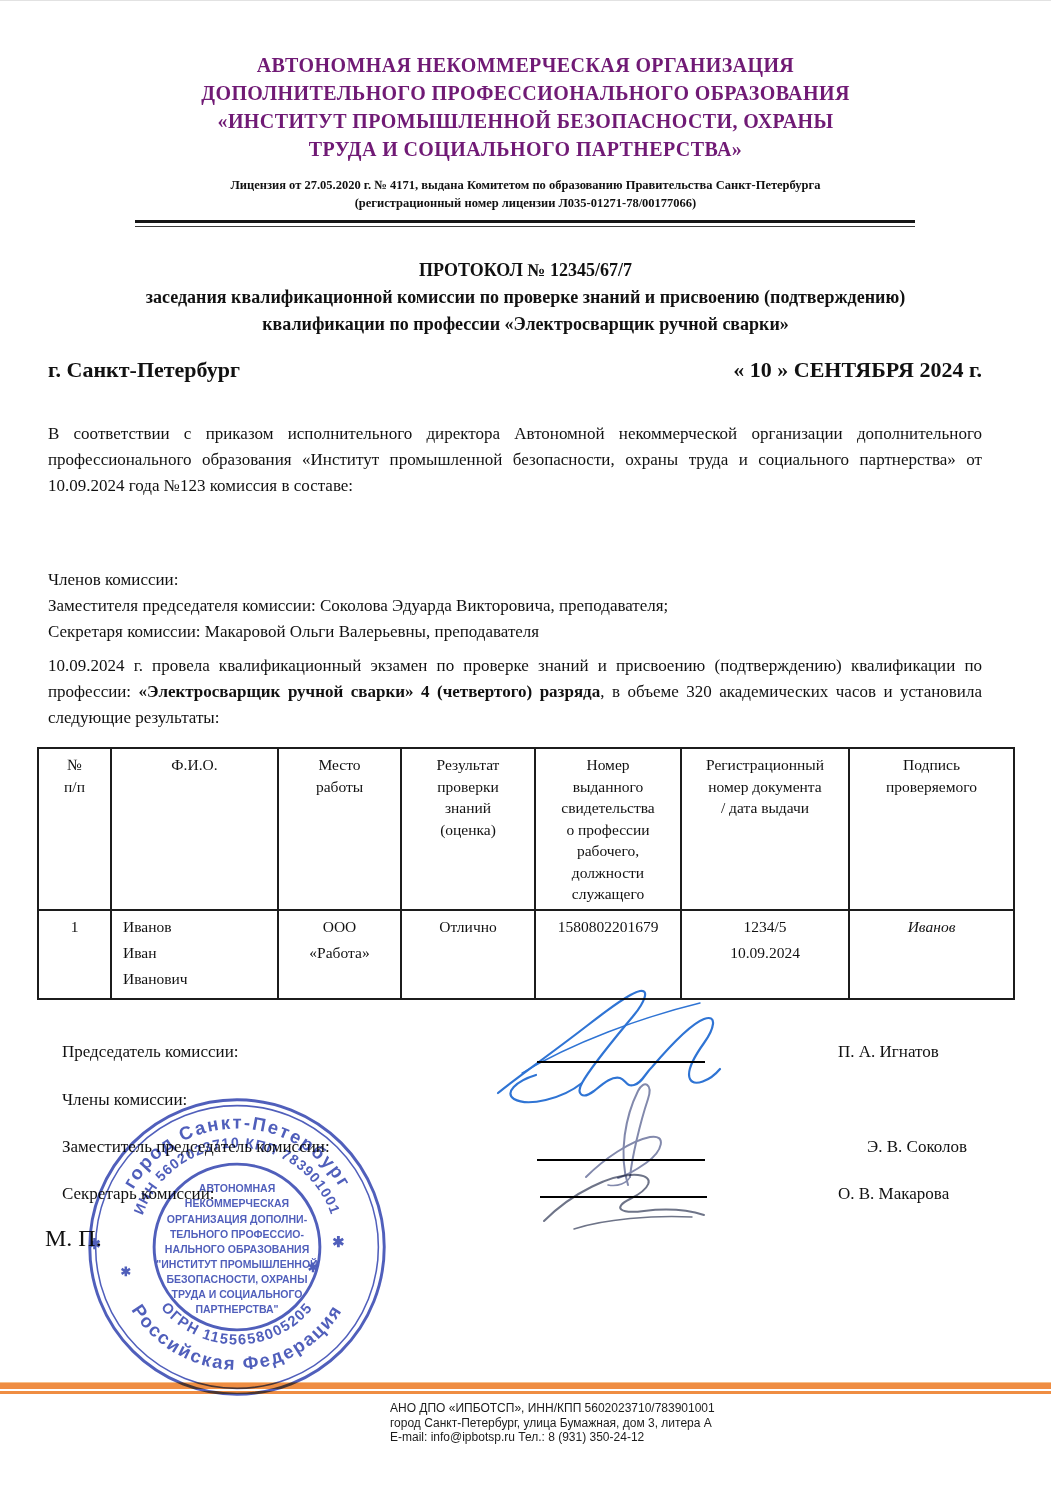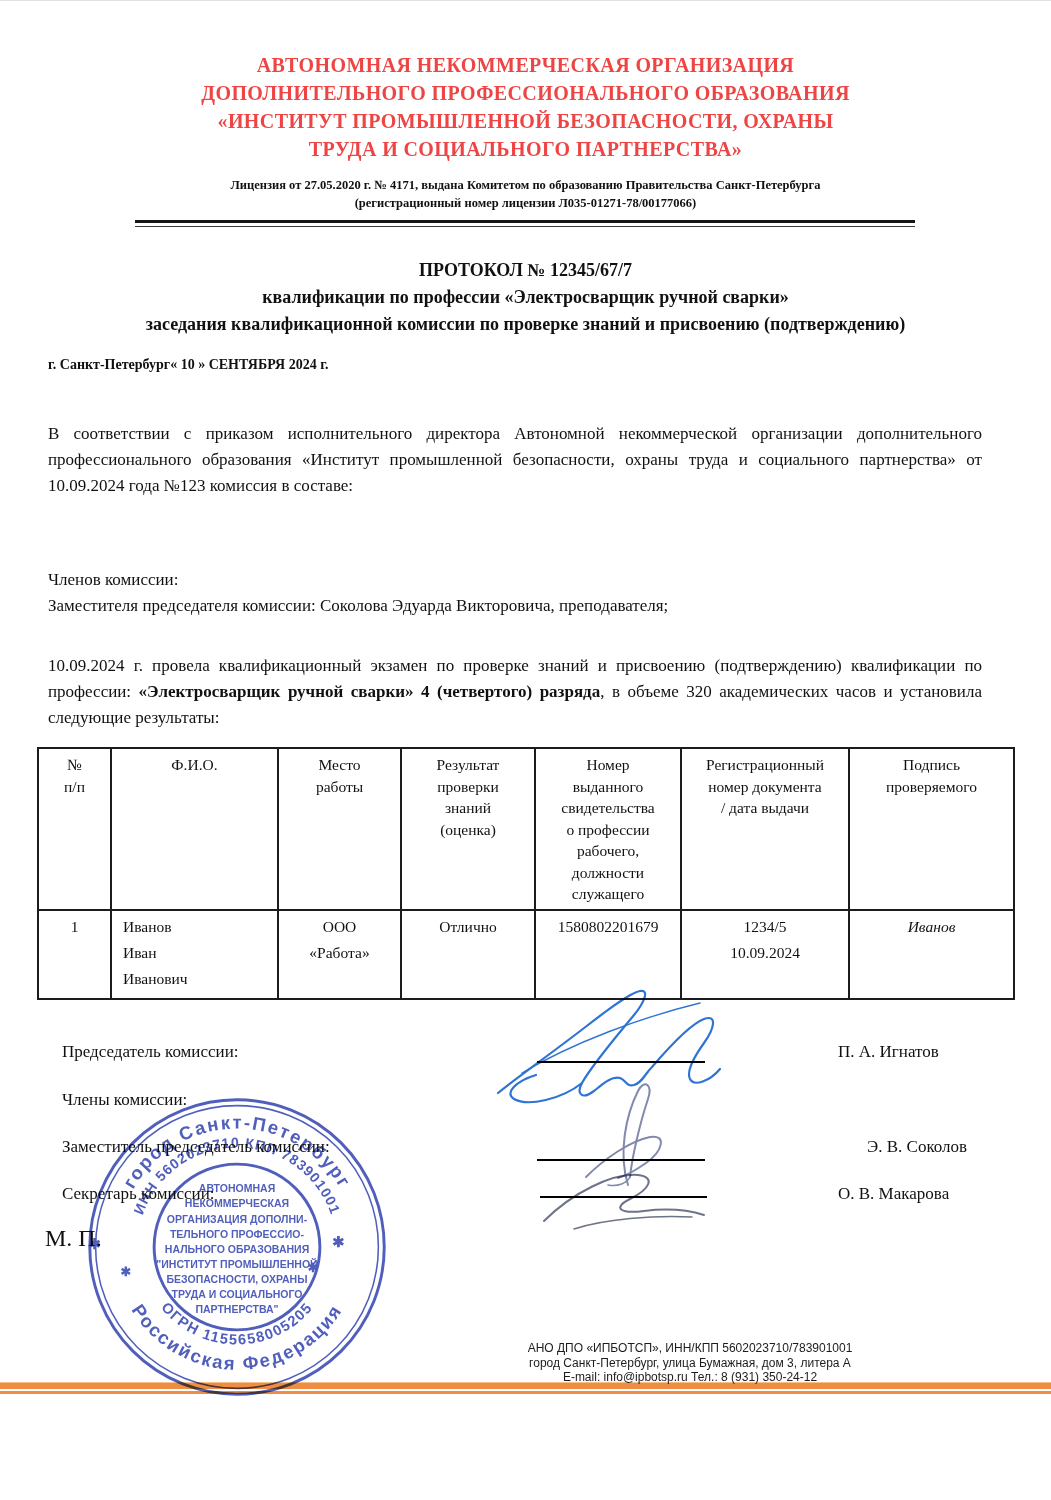--- a/index.html
+++ b/index.html
@@ -6,31 +6,31 @@
   .page {
     position:relative; width:1051px; height:1500px; margin:0 auto;
     background:#ffffff; overflow:hidden;
     font-family:"Liberation Serif", serif; color:#111;
     border-top:1px solid #e2e2e2;
   }
   .abs { position:absolute; }
 
   
   .org-name { top:50px; left:0; width:100%; text-align:center;
-    font-weight:bold; font-size:20px; line-height:28px; letter-spacing:.4px; color:#ef4444; }
+    font-weight:bold; font-size:20px; line-height:28px; letter-spacing:.4px; color:#701a75; }
   .license { top:175px; left:0; width:100%; text-align:center;
     font-weight:bold; font-size:12.5px; line-height:18px; }
   .top-divider { top:219px; left:135px; width:780px; height:3px;
     border-top:3px solid #161616; border-bottom:1px solid #3a3a3a; }
 
   
   .protocol-title { top:256px; left:0; width:100%; text-align:center;
     font-weight:bold; font-size:18px; line-height:27px; }
   .city-date { top:356px; left:48px; width:934px; display:flex;
-    justify-content:flex-start; font-weight:bold; font-size:14px; }
+    justify-content:space-between; font-weight:bold; font-size:22px; }
 
   
   .para { left:48px; width:934px; margin:0; font-size:17px; line-height:26px; }
   .justify { text-align:justify; }
   .p1 { top:420px; }
   .chairman-line { top:520px; }
   .members { top:566px; left:48px; width:934px; font-size:17px; line-height:26px; }
   .p2 { top:652px; }
 
   
@@ -53,21 +53,21 @@
   .mp { font-size:24px; }
 
   svg.sig { position:absolute; mix-blend-mode:multiply; z-index:4; }
   .stamp-wrap { top:1090px; left:81px; width:312px; height:312px;
     mix-blend-mode:multiply; opacity:.9; z-index:5; }
 
   
   .stripe1 { top:1381px; left:0; width:1051px; height:6px; background:#ef8d42;
     border-top:1px solid #f6c08c; }
   .stripe2 { top:1390px; left:0; width:1051px; height:3px; background:#ef8d42; }
-  .footer-text { top:1340px; right:61px; width:600px; text-align:center;
+  .footer-text { top:1400px; right:61px; width:600px; text-align:left;
     font-family:"Liberation Sans", sans-serif; font-size:12px; line-height:14.5px; color:#1c1c1c; }
 </style>
 </head>
 <body>
 
 <div class="page">
 
   <div class="abs org-name">
     <div>АВТОНОМНАЯ НЕКОММЕРЧЕСКАЯ ОРГАНИЗАЦИЯ</div>
     <div>ДОПОЛНИТЕЛЬНОГО ПРОФЕССИОНАЛЬНОГО ОБРАЗОВАНИЯ</div>
@@ -75,33 +75,34 @@
     <div>ТРУДА И СОЦИАЛЬНОГО ПАРТНЕРСТВА»</div>
   </div>
   <div class="abs license">
     <div>Лицензия от 27.05.2020 г. № 4171, выдана Комитетом по образованию Правительства Санкт-Петербурга</div>
     <div>(регистрационный номер лицензии Л035-01271-78/00177066)</div>
   </div>
   <div class="abs top-divider"></div>
 
   <div class="abs protocol-title">
     <div>ПРОТОКОЛ № 12345/67/7</div>
+    <div>заседания квалификационной комиссии по проверке знаний и присвоению (подтверждению)</div>
     <div>квалификации по профессии «Электросварщик ручной сварки»</div>
-    <div>заседания квалификационной комиссии по проверке знаний и присвоению (подтверждению)</div>
   </div>
 
   <div class="abs city-date">
     <span>г. Санкт-Петербург</span>
     <span>« 10 » СЕНТЯБРЯ 2024 г.</span>
   </div>
 
   <p class="abs para justify p1">В соответствии с приказом исполнительного директора Автономной некоммерческой организации дополнительного профессионального образования «Институт промышленной безопасности, охраны труда и социального партнерства» от 10.09.2024 года №123 комиссия в составе:</p>
   <div class="abs members">
     <div>Членов комиссии:</div>
     <div>Заместителя председателя комиссии: Соколова Эдуарда Викторовича, преподавателя;</div>
+    <div>Секретаря комиссии: Макаровой Ольги Валерьевны, преподавателя</div>
   </div>
   <p class="abs para justify p2"><span>10.09.2024 г. провела квалификационный экзамен по проверке знаний и присвоению (подтверждению) квалификации по профессии: </span><b>«Электросварщик ручной сварки» 4 (четвертого) разряда</b><span>, в объеме 320 академических часов и установила следующие результаты:</span></p>
 
   <table class="abs results-table">
     <colgroup>
       <col class="c0">
         <col class="c1">
         <col class="c2">
         <col class="c3">
       <col class="c4">

